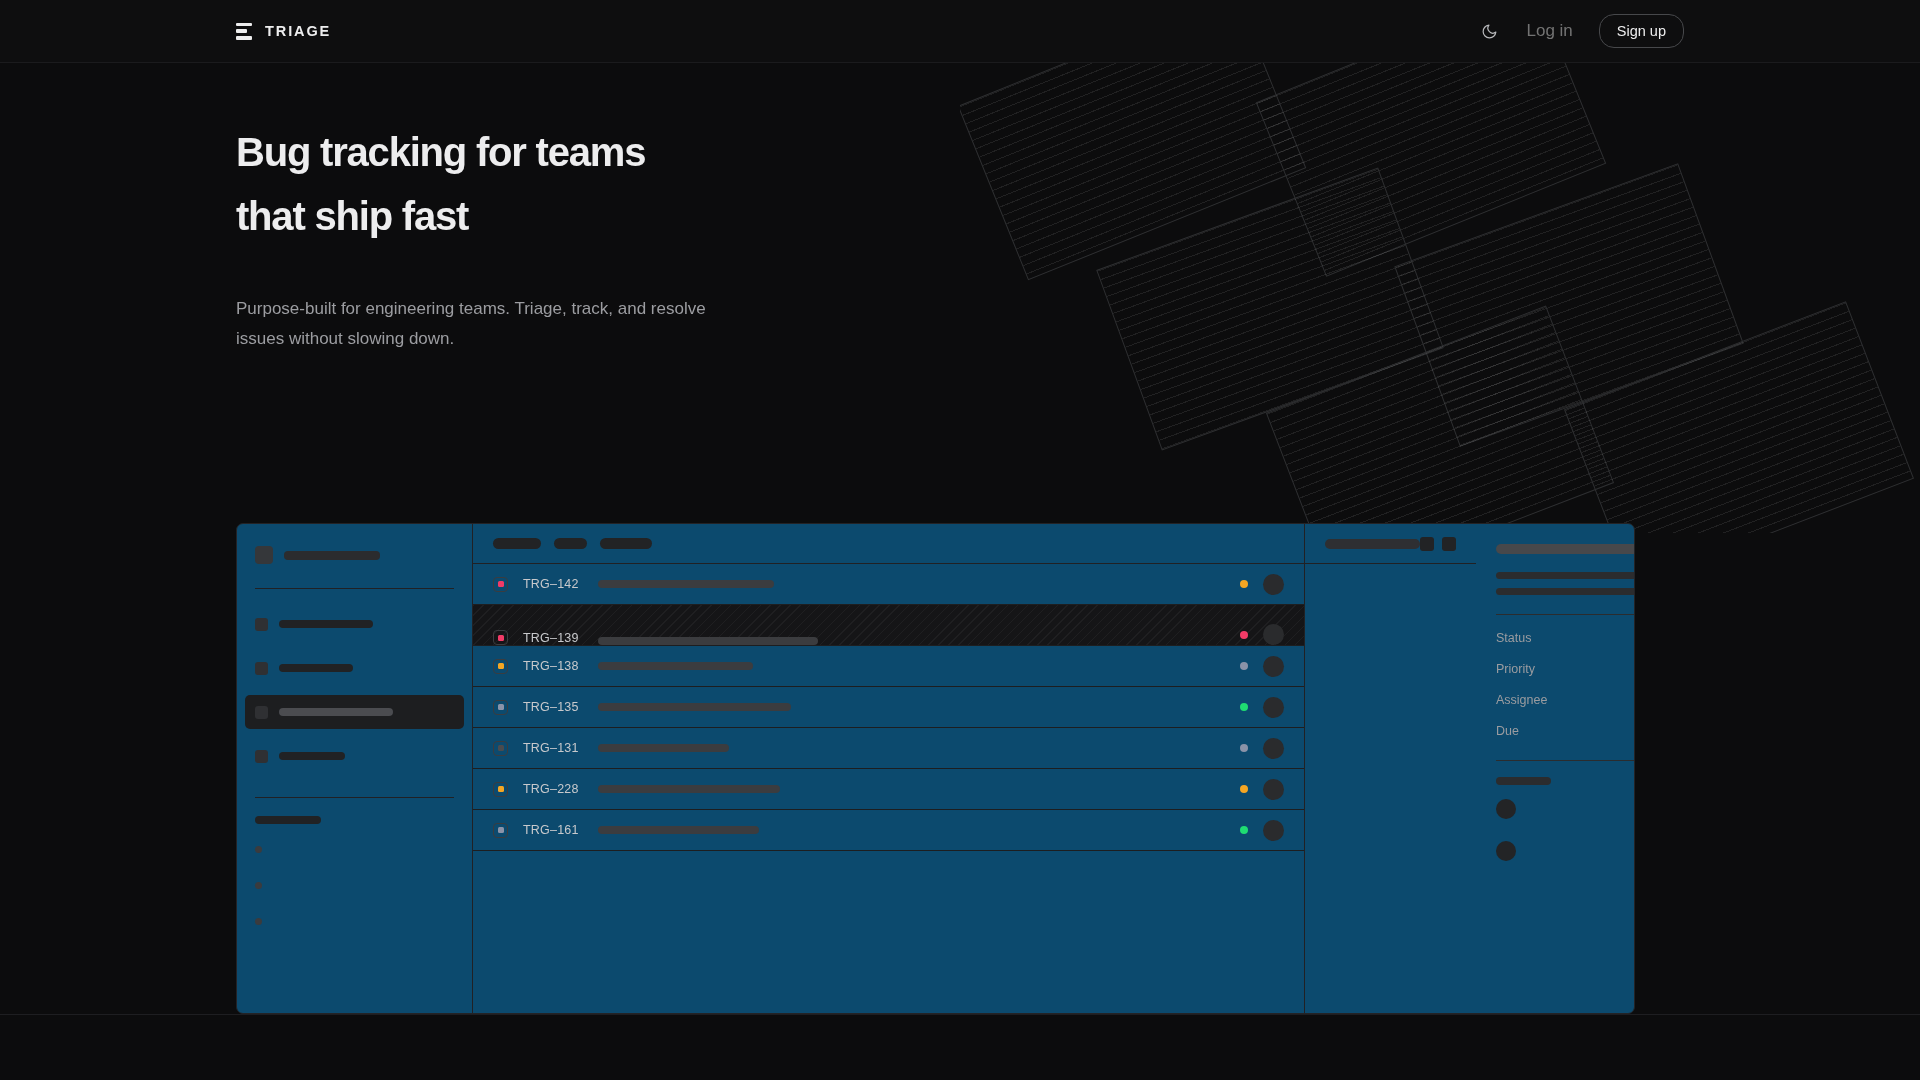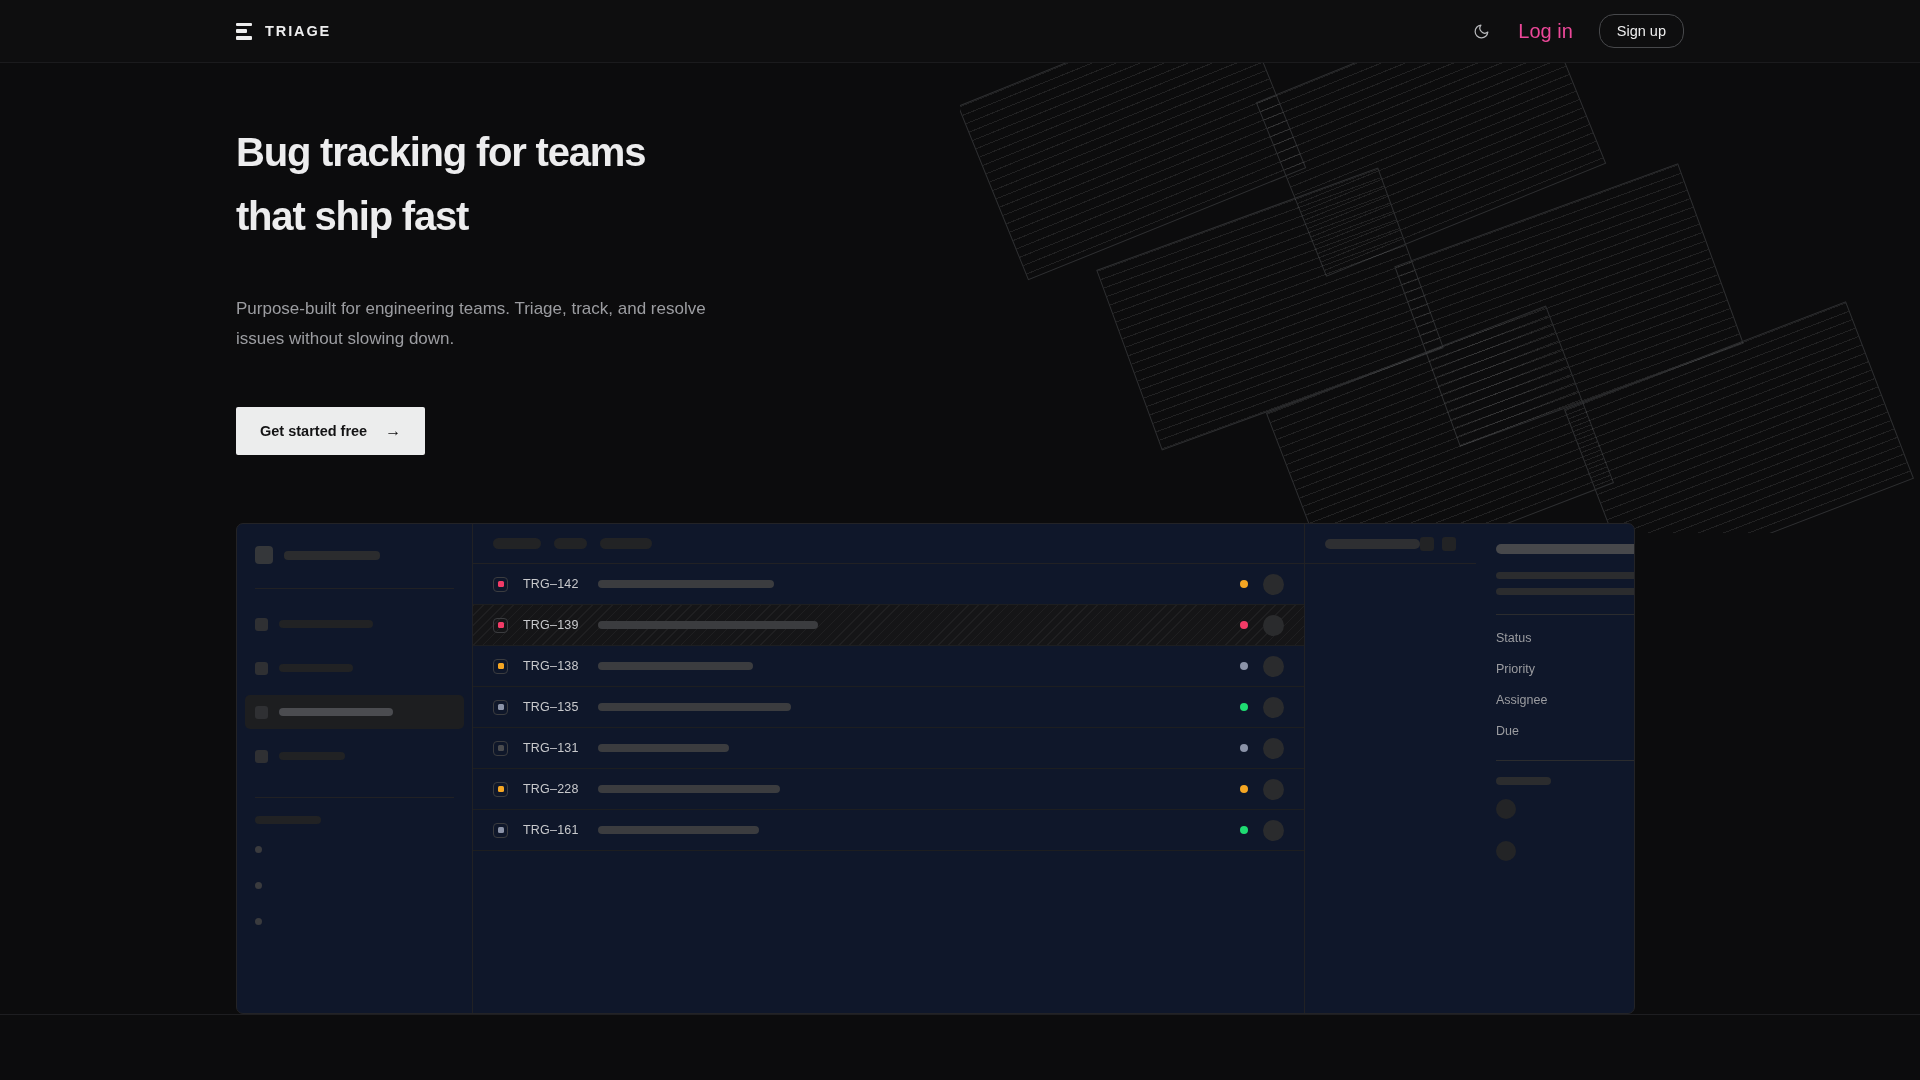--- a/index.html
+++ b/index.html
@@ -24,21 +24,21 @@
   .logo-mark { width:16px; height:17px; display:flex; flex-direction:column; justify-content:space-between; }
   .logo-mark i { display:block; height:3.5px; background:#ededee; border-radius:1px; }
   .logo-mark i:nth-child(1){ width:16px; }
   .logo-mark i:nth-child(2){ width:11px; }
   .logo-mark i:nth-child(3){ width:16px; }
   .brand-name {
     color:#ededee; font-size:14.5px; font-weight:700; letter-spacing:1.9px;
   }
   .nav-right { position:absolute; right:236px; display:flex; align-items:center; gap:26px; }
   .moon-btn { width:22px; height:22px; display:flex; align-items:center; justify-content:center; cursor:pointer; }
-  .login-link { color:#ec4899; font-size:20px; cursor:pointer; }
+  .login-link { color:#737373; font-size:17px; cursor:pointer; }
   .signup-btn {
     border:1px solid #47484b; background:transparent; color:#ededee;
     font-size:14.5px; padding:8px 17px; border-radius:15px; cursor:pointer;
     font-family:"Liberation Sans", sans-serif;
   }
 
   
   .decor { position:absolute; top:63px; right:0; width:960px; height:470px; overflow:hidden; pointer-events:none; }
   .panel { position:absolute; border:1px solid #2e2f31;
     background:repeating-linear-gradient(to bottom, rgba(255,255,255,0.085) 0px, rgba(255,255,255,0.085) 1px, transparent 1px, transparent 9px);
@@ -62,21 +62,21 @@
     margin-top:53px; display:inline-flex; align-items:center; gap:18px;
     background:#eceded; color:#131314; border:none; border-radius:2px;
     padding:0 24px; height:48px; font-size:14.5px; font-weight:700; cursor:pointer;
     font-family:"Liberation Sans", sans-serif;
   }
   .cta .arr { font-size:16px; line-height:1; }
 
   
   .app {
     position:absolute; left:236px; top:523px; width:1399px; height:491px;
-    background:#0f172a; border:1px solid #232326; border-radius:7px;
+    background:#0c4a6e; border:1px solid #232326; border-radius:7px;
     display:flex; overflow:hidden; z-index:6;
   }
   .sk { background:#2b2c2e; border-radius:4px; }
   .sk-dim { background:#212224; border-radius:4px; }
 
   
   .side { width:236px; border-right:1px solid #212124; padding:22px 18px 0 18px; flex:none; }
   .side-top { display:flex; align-items:center; gap:11px; }
   .side-logo { width:18px; height:18px; background:#35373a; border-radius:4px; flex:none; }
   .side-hr { height:1px; background:#212124; margin:24px 0 18px 0; }
@@ -93,20 +93,21 @@
   .list-head { height:40px; border-bottom:1px solid #212124; display:flex; align-items:center; gap:13px; padding:0 20px; }
   .chip { height:11px; border-radius:6px; background:#222325; }
   .row {
     height:41px; border-bottom:1px solid #1d1e20; display:flex; align-items:center;
     padding:0 20px; gap:15px;
   }
   .row.hatch {
     background:
       repeating-linear-gradient(135deg, rgba(255,255,255,0.045) 0px, rgba(255,255,255,0.045) 1px, transparent 1px, transparent 7px),
       #151517;
+    align-items: flex-end;
   }
   .badge {
     width:15px; height:15px; border-radius:4px; border:1px solid #3b3c3f;
     display:flex; align-items:center; justify-content:center; flex:none;
   }
   .badge i { width:6px; height:6px; border-radius:1.5px; display:block; }
   .tid { color:#c8c9cc; font-size:12.5px; letter-spacing:0.2px; width:60px; flex:none; }
   .tbar { height:8px; border-radius:5px; background:#3b3c3f; }
   .row-right { margin-left:auto; display:flex; align-items:center; gap:15px; flex:none; }
   .sdot { width:8px; height:8px; border-radius:50%; }
@@ -163,24 +164,20 @@
     <div class="panel p5"></div>
     <div class="panel p6"></div>
   </div>
 
   <div class="hero">
     <h1>
       <span>Bug tracking for teams</span><br>
       <span>that ship fast</span>
     </h1>
     <p>Purpose-built for engineering teams. Triage, track, and resolve issues without slowing down.</p>
-    <button class="cta">
-      <span>Get started free</span>
-      <span class="arr">→</span>
-    </button>
   </div>
 
   <div class="app">
 
     <div class="side">
       <div class="side-top">
         <span class="side-logo"></span>
         <span class="sk" id="ws-bar" style="height: 9px; width: 96px;"></span>
       </div>
       <div class="side-hr"></div>

